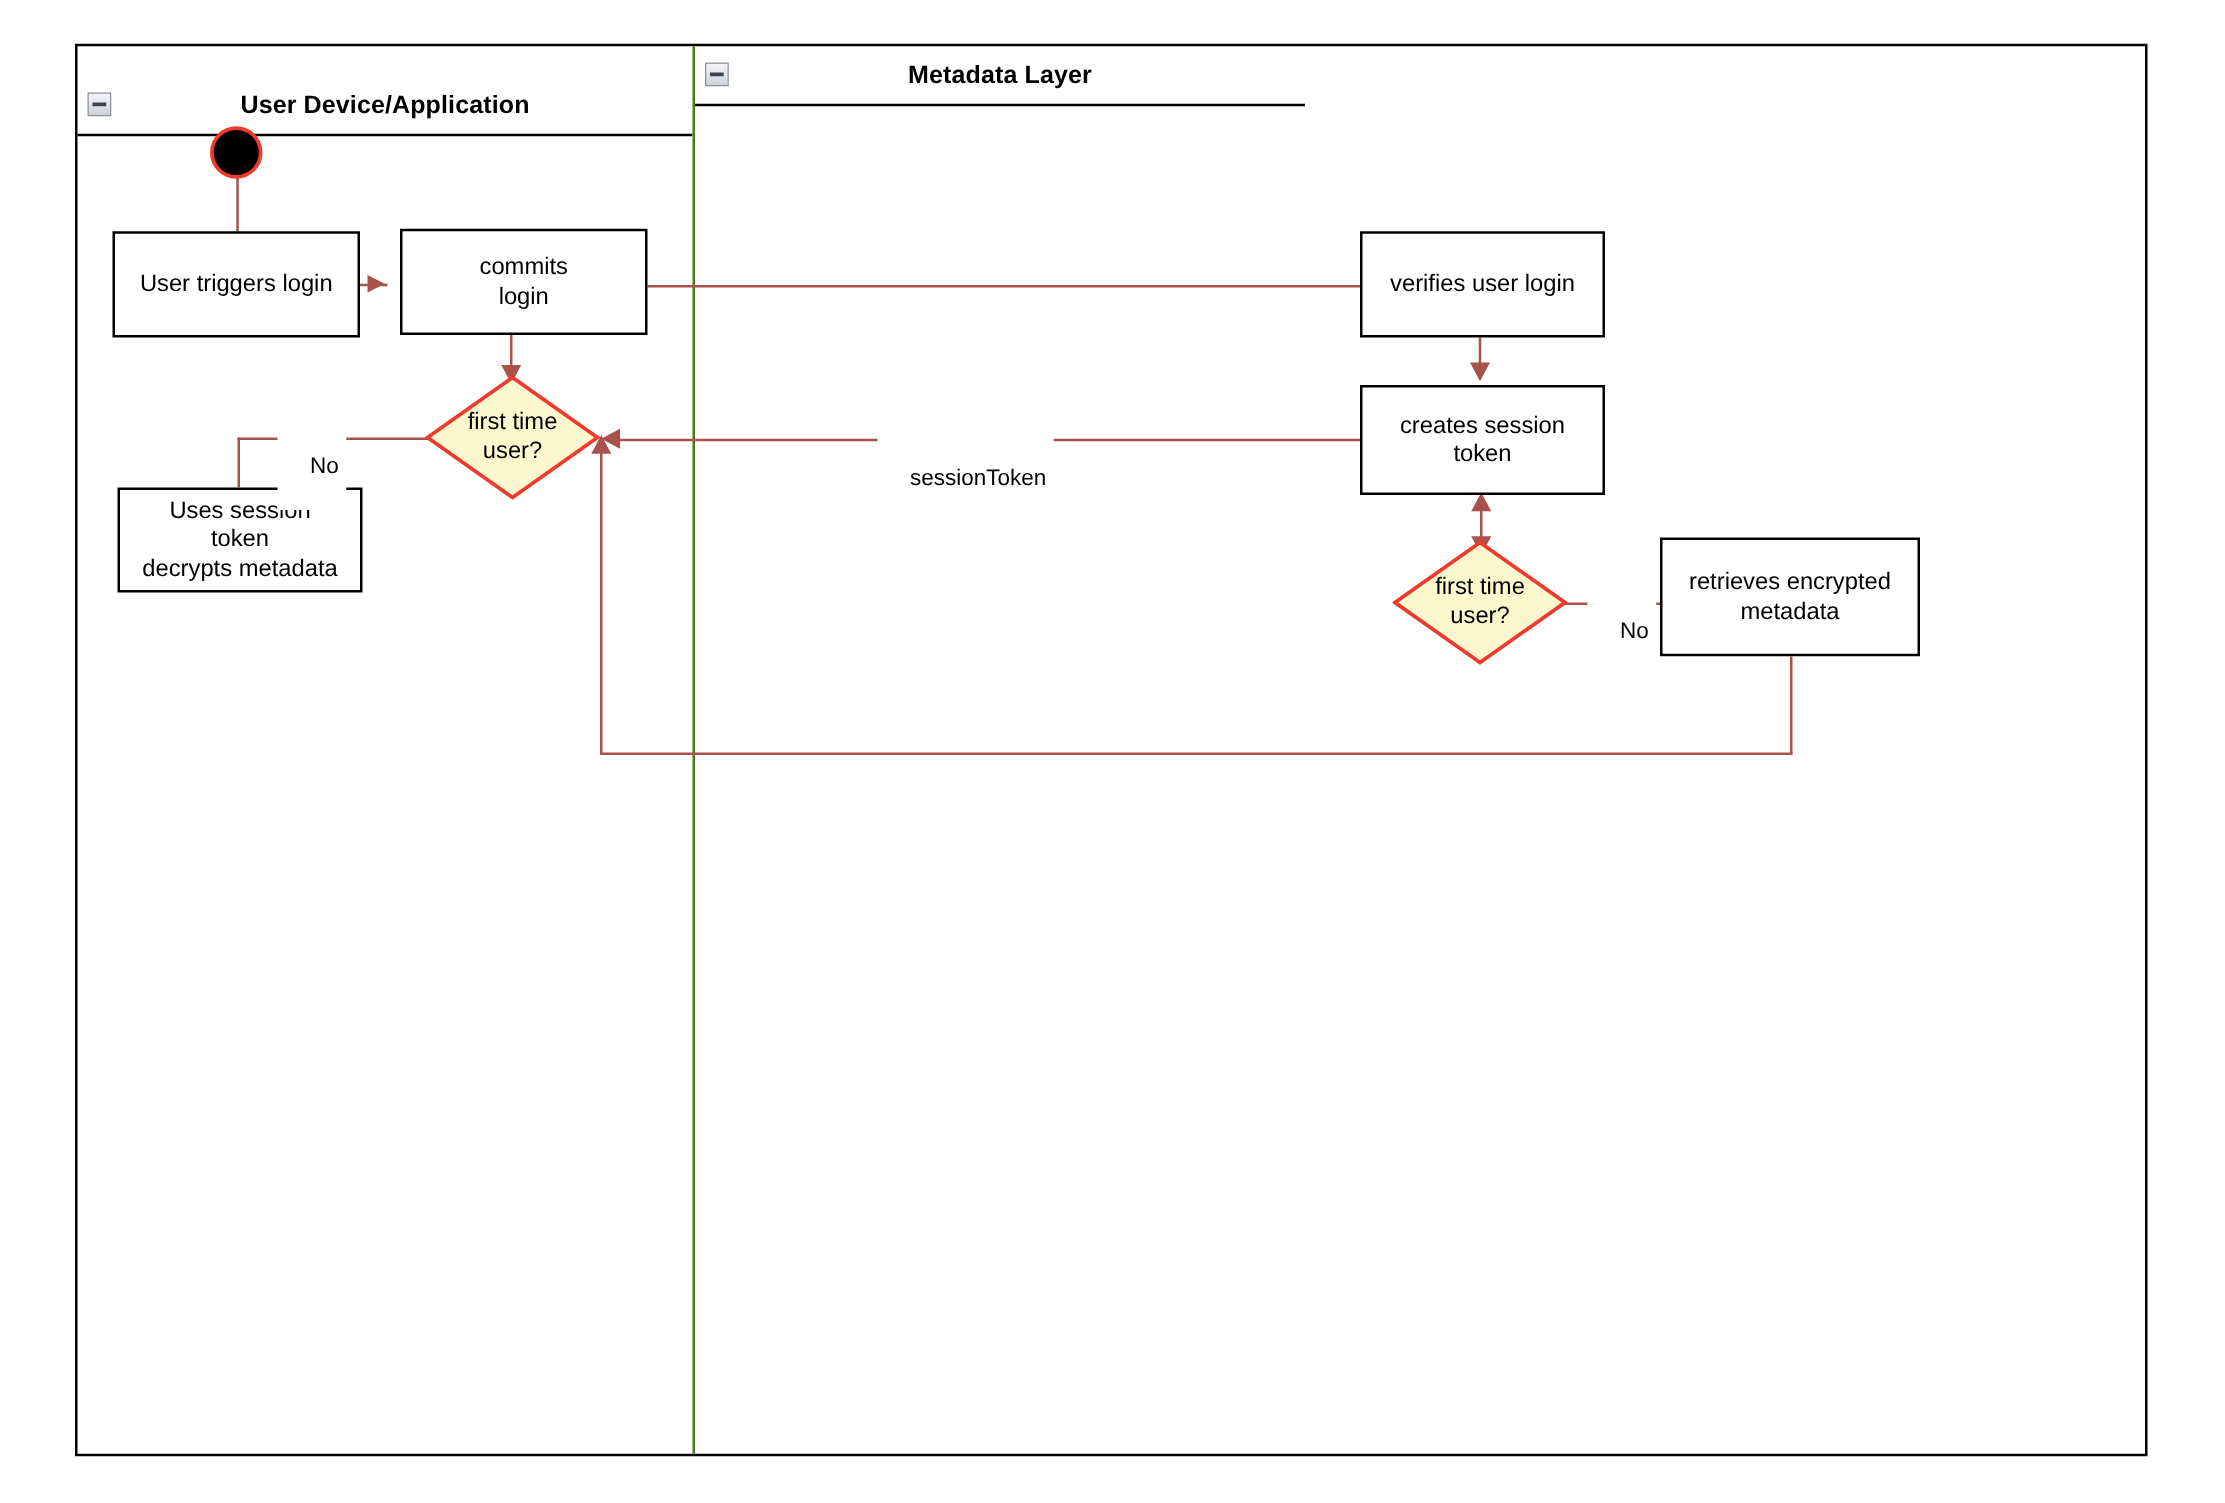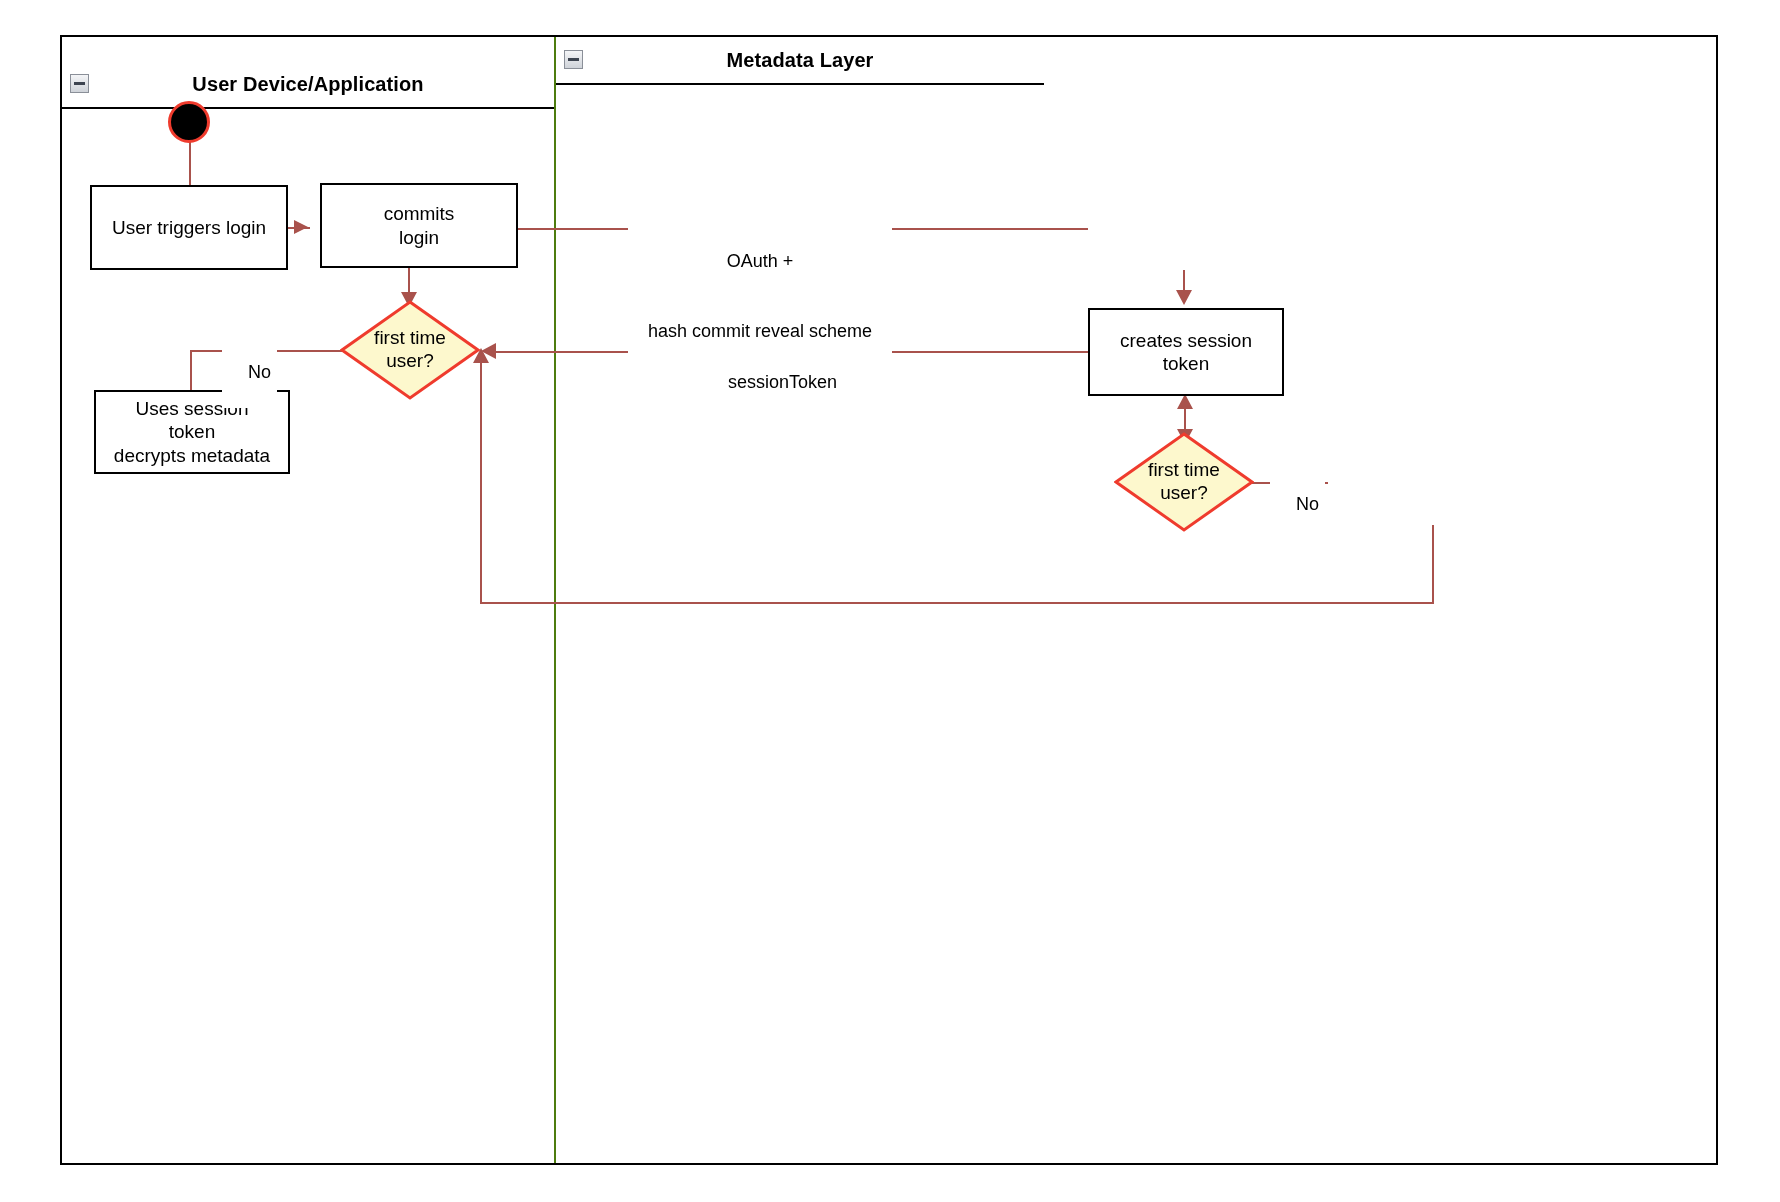--- a/index.html
+++ b/index.html
@@ -137,45 +137,50 @@
   </div>
 
   <div class="node" style="left:94px;top:390px;width:196px;height:84px;">
     <span>
       <em style="font-style:normal;display:block">Uses session</em>
       <em style="font-style:normal;display:block">token</em>
       <em style="font-style:normal;display:block">decrypts metadata</em>
     </span>
   </div>
 
+  <div class="node" style="left:1088px;top:185px;width:196px;height:85px;">
+    <span>verifies user login</span>
+  </div>
 
   <div class="node" style="left:1088px;top:308px;width:196px;height:88px;">
     <span>
       <em style="font-style:normal;display:block">creates session</em>
       <em style="font-style:normal;display:block">token</em>
     </span>
   </div>
 
   <div class="diamond" style="left:1114px;top:432px;width:140px;height:100px;">
     <svg class="dshape" viewBox="0 0 140 100" preserveAspectRatio="none">
       <polygon points="70,2 138,50 70,98 2,50" fill="#fdf8cd" stroke="#ef3b2d" stroke-width="3"></polygon>
     </svg>
     <div class="dlabel">
       <div>
         <div>first time</div>
         <div>user?</div>
       </div>
     </div>
   </div>
 
+  <div class="node" style="left:1328px;top:430px;width:208px;height:95px;">
+    <span>
+      <em style="font-style:normal;display:block">retrieves encrypted</em>
+      <em style="font-style:normal;display:block">metadata</em>
+    </span>
+  </div>
 
-  <div class="edge-label" style="left:628px;top:203px;width:252px;">
-    <div>OAuth +</div>
-    <div>hash commit reveal scheme</div>
-  </div>
 
   <div class="edge-label" style="left:702px;top:348px;">
     <span>sessionToken</span>
   </div>
 
   <div class="edge-label" style="left:222px;top:338px;">
     <span>No</span>
   </div>
 
   <div class="edge-label" style="left:1270px;top:470px;">

